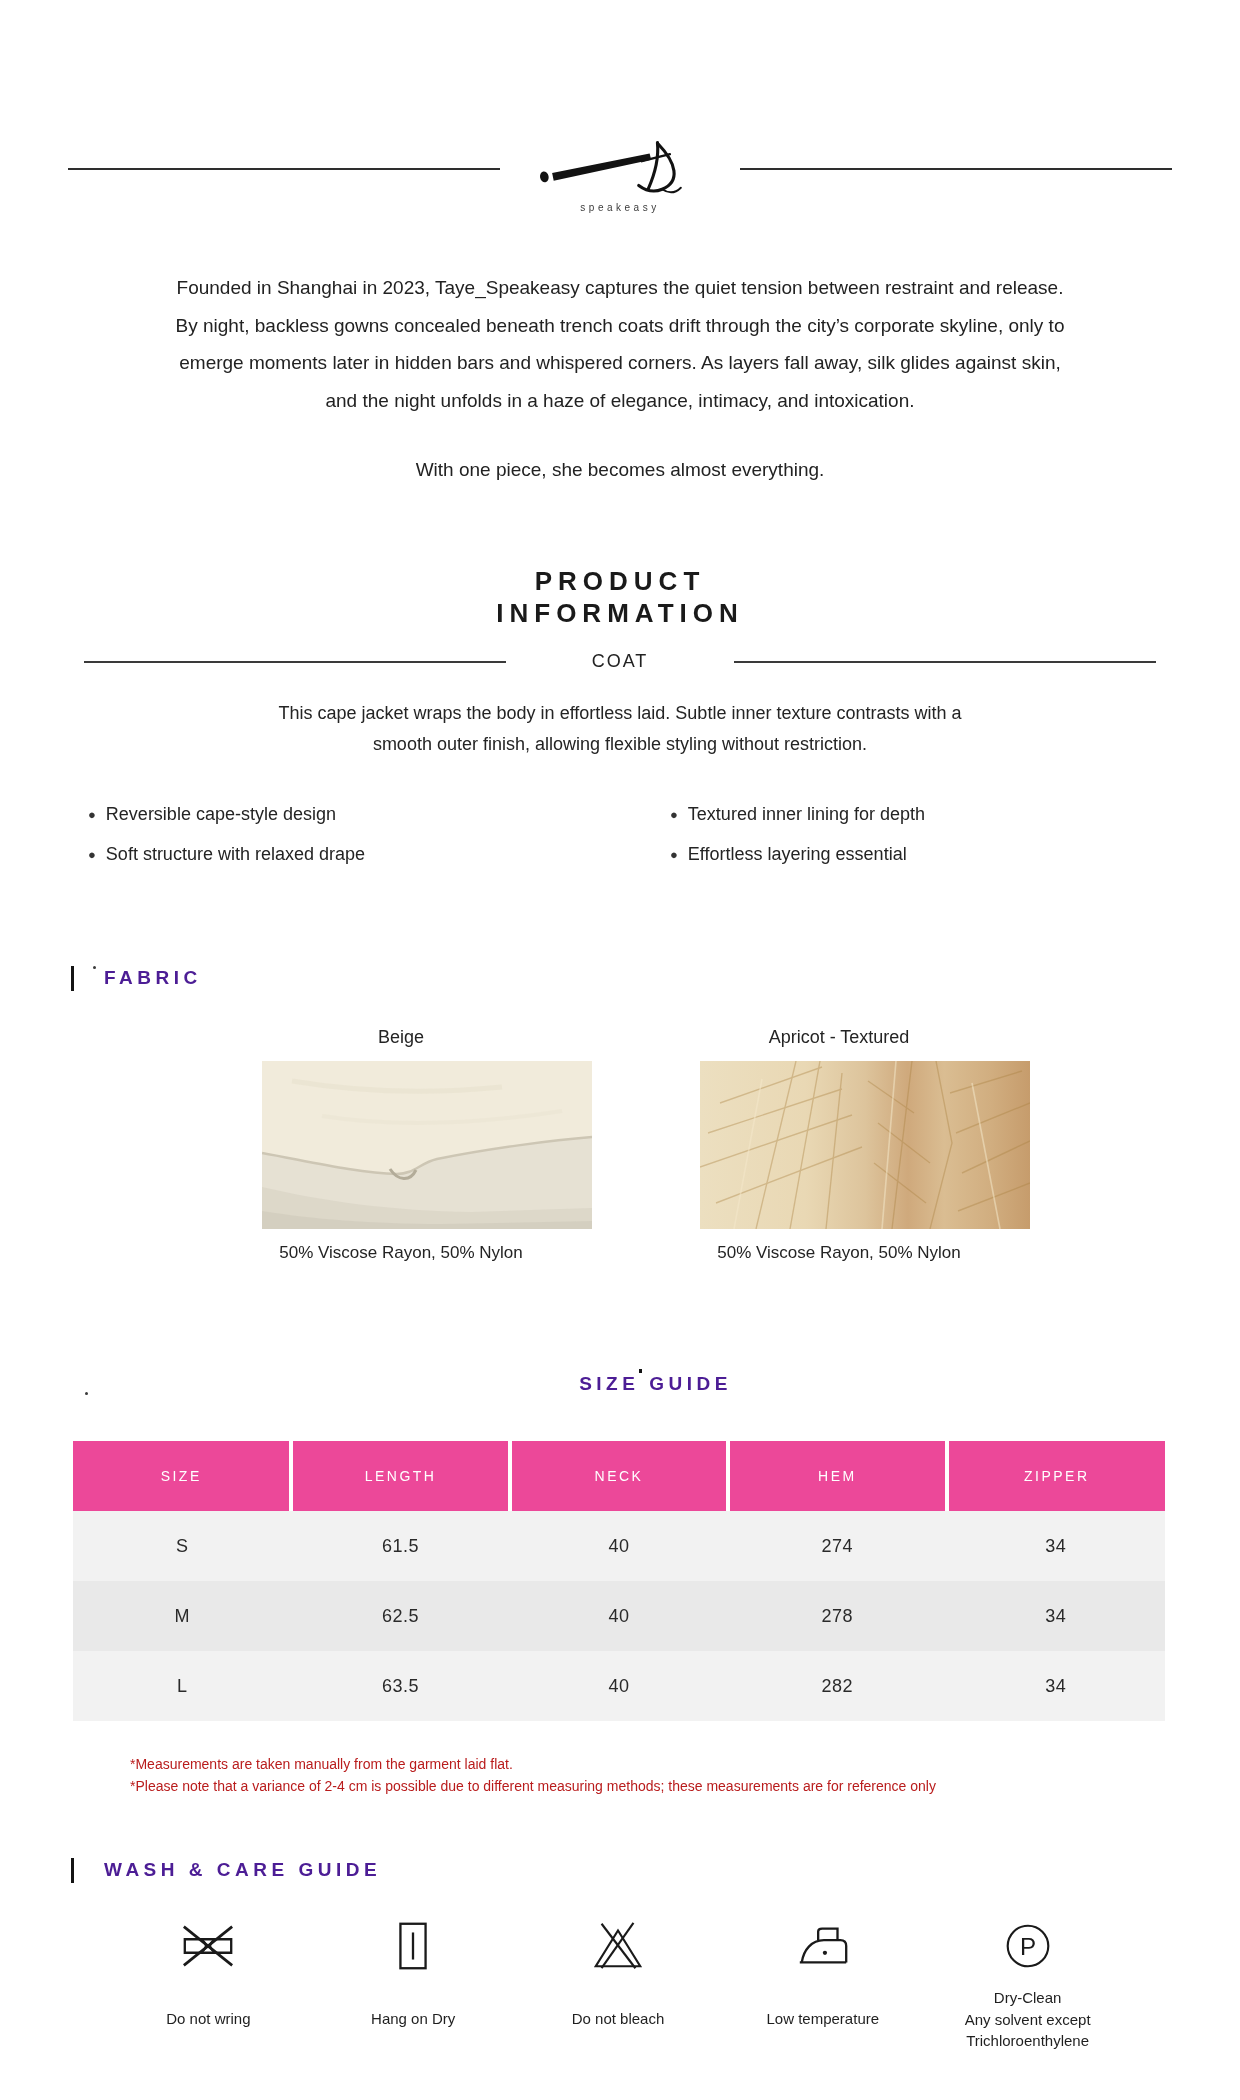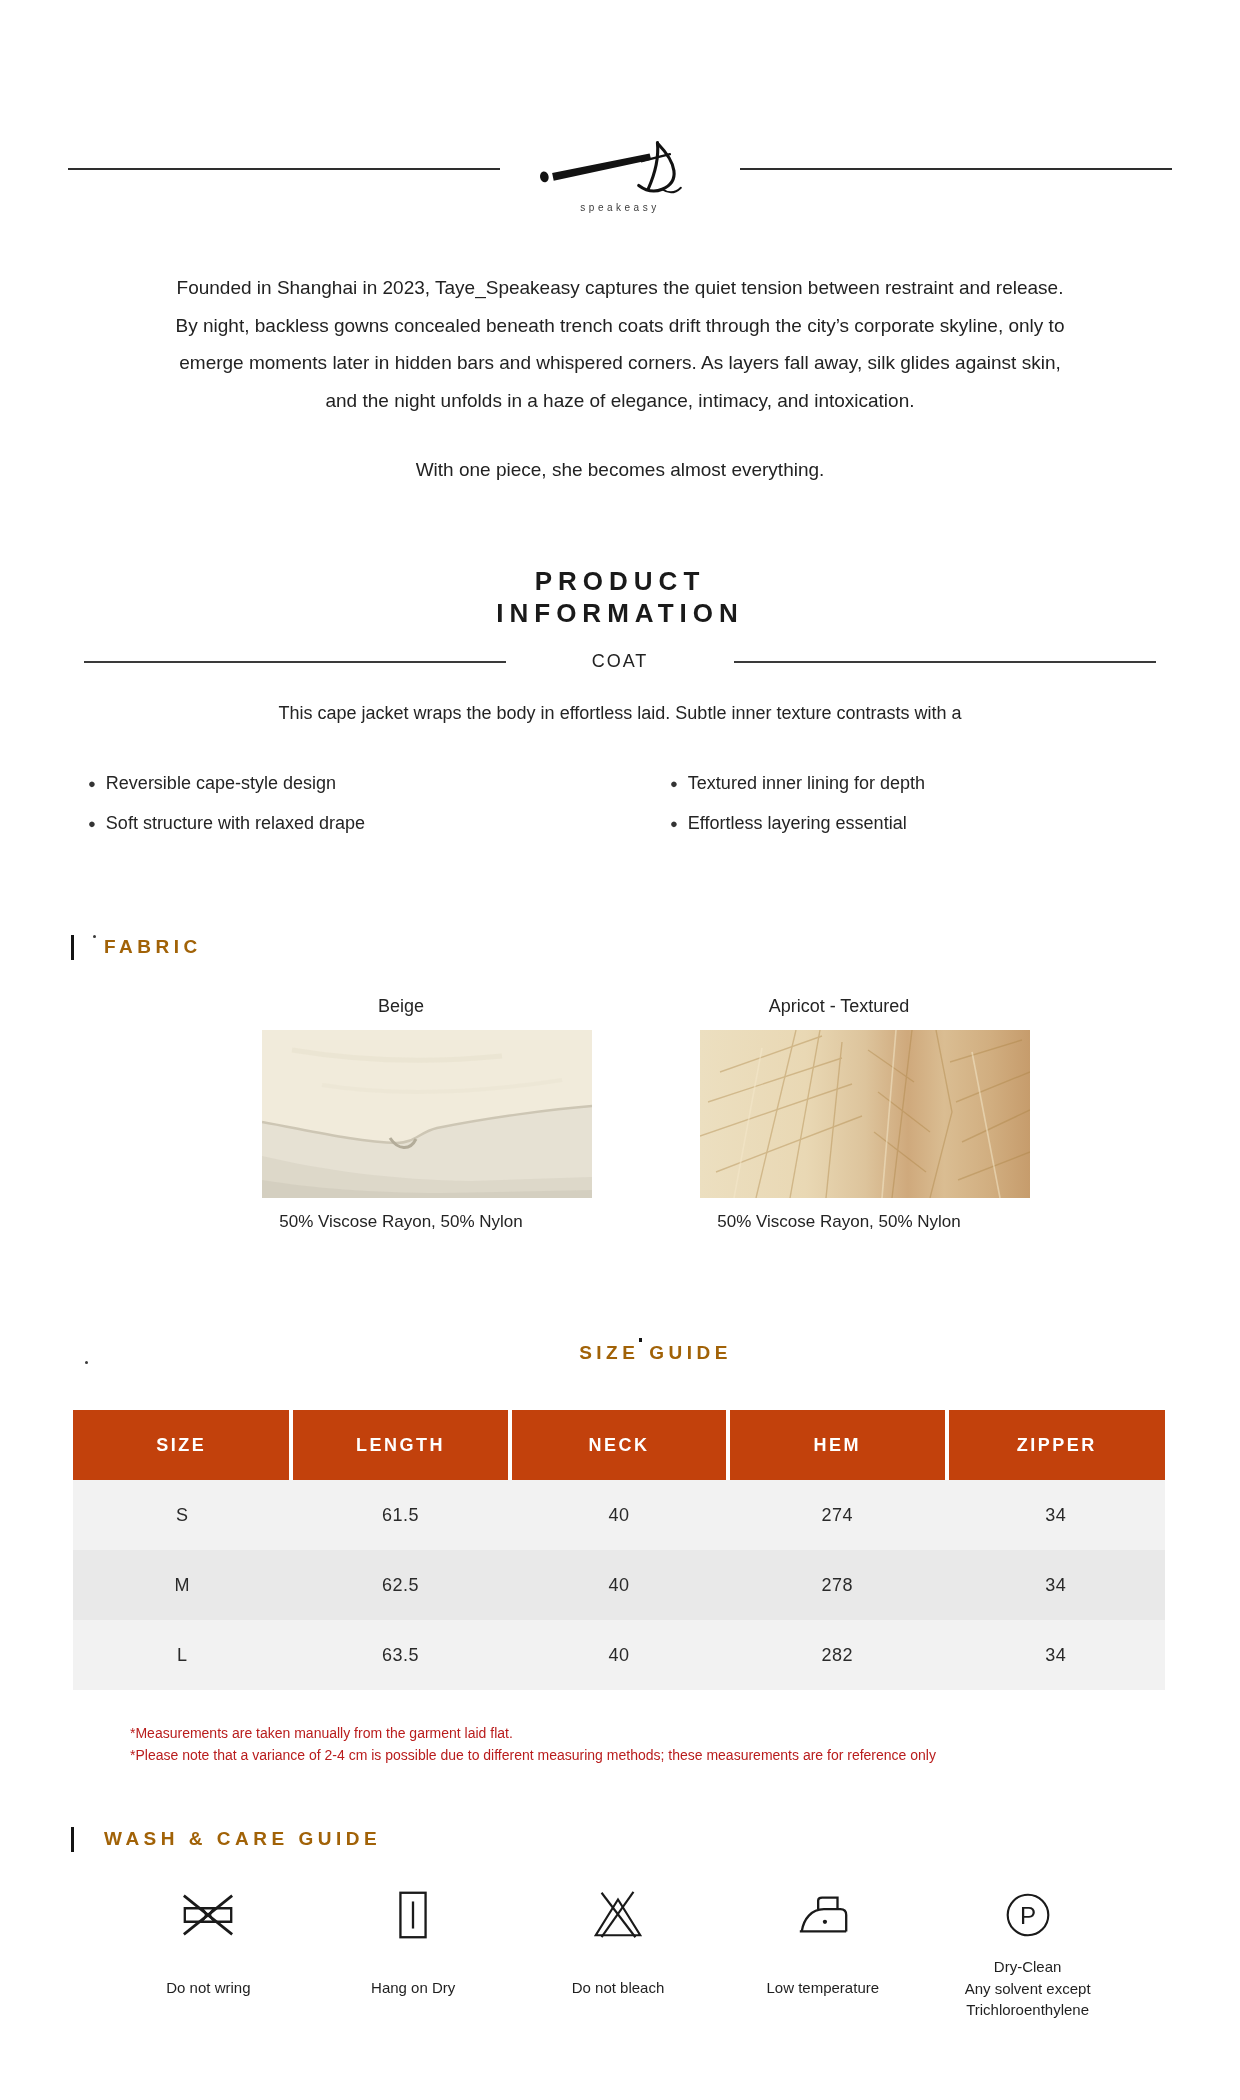--- a/index.html
+++ b/index.html
@@ -23,36 +23,36 @@
   .coat-row .rule{flex:1;border-top:2px solid #3a3a3a;height:0;}
   .coat-label{font-size:18px;letter-spacing:2px;color:#222;}
   .coat-desc{margin-top:26px;text-align:center;font-size:18px;line-height:31px;color:#242424;}
   .features{margin-top:40px;display:grid;grid-template-columns:582px 1fr;row-gap:11px;
     padding:0 40px 0 88px;font-size:18px;color:#242424;}
   .feature{display:flex;align-items:center;line-height:29px;}
   .feature .bullet{font-size:13px;margin-right:10px;color:#333;}
   
   .section-heading{display:flex;align-items:center;margin-left:71px;position:relative;height:26px;}
   .section-heading .bar{width:3px;height:25px;background:#141414;margin-right:30px;}
-  .section-heading .title{font-size:19px;font-weight:bold;letter-spacing:4.5px;color:#a16207;}
+  .section-heading .title{font-size:19px;font-weight:bold;letter-spacing:4.5px;color:#4c1d95;}
   .ink-dot{position:absolute;width:3px;height:3px;border-radius:50%;background:#3a3a3a;}
   .fabric-heading{margin-top:96px;}
   .fabric-heading .ink-dot{left:22px;top:1px;}
   .size-heading{margin-top:106px;flex-direction:column;}
   .size-heading .ink-dot{left:14px;bottom:0;}
   .wash-heading{margin-top:60px;}
   
   .fabric-grid{margin-top:36px;display:flex;justify-content:center;gap:160px;}
   .fabric-col{width:278px;text-align:center;}
   .fabric-label{font-size:18px;color:#242424;margin-bottom:13px;}
   .fabric-swatch{width:330px;height:168px;display:block;}
   .fabric-caption{margin-top:14px;font-size:17px;color:#242424;}
   
   .size-table{margin-top:46px;margin-left:73px;width:1092px;border-collapse:collapse;table-layout:fixed;}
-  .size-table th{height:68px;background:#c2410c;color:#ffffff;font-size:18px;font-weight:bold;
+  .size-table th{height:68px;background:#ec4899;color:#ffffff;font-size:14px;font-weight:normal;
     letter-spacing:2.5px;text-align:center;}
   .size-table th + th{border-left:4px solid #ffffff;}
   .size-table td{height:68px;text-align:center;font-size:18px;color:#2a2a2a;letter-spacing:0.5px;}
   .row-light td{background:#f2f2f2;}
   .row-dark td{background:#e9e9e9;}
   
   .notes{margin-top:32px;margin-left:130px;width:1000px;font-size:14px;line-height:22px;color:#b91c1c;}
   
   .care-grid{margin-top:34px;display:grid;grid-template-columns:repeat(5,1fr);margin-left:106px;margin-right:110px;}
   .care-item{display:flex;flex-direction:column;align-items:center;}
@@ -91,20 +91,21 @@
 </div>
 
 <div class="coat-row">
   <div class="rule"></div>
   <div class="coat-label">COAT</div>
   <div class="rule"></div>
 </div>
 
 <div class="coat-desc">
   <div>This cape jacket wraps the body in effortless laid. Subtle inner texture contrasts with a</div>
+  <div>smooth outer finish, allowing flexible styling without restriction.</div>
 </div>
 
 <div class="features">
   <div class="feature">
     <span class="bullet">●</span>
     <span>Reversible cape-style design</span>
   </div>
   <div class="feature">
     <span class="bullet">●</span>
     <span>Textured inner lining for depth</span>

